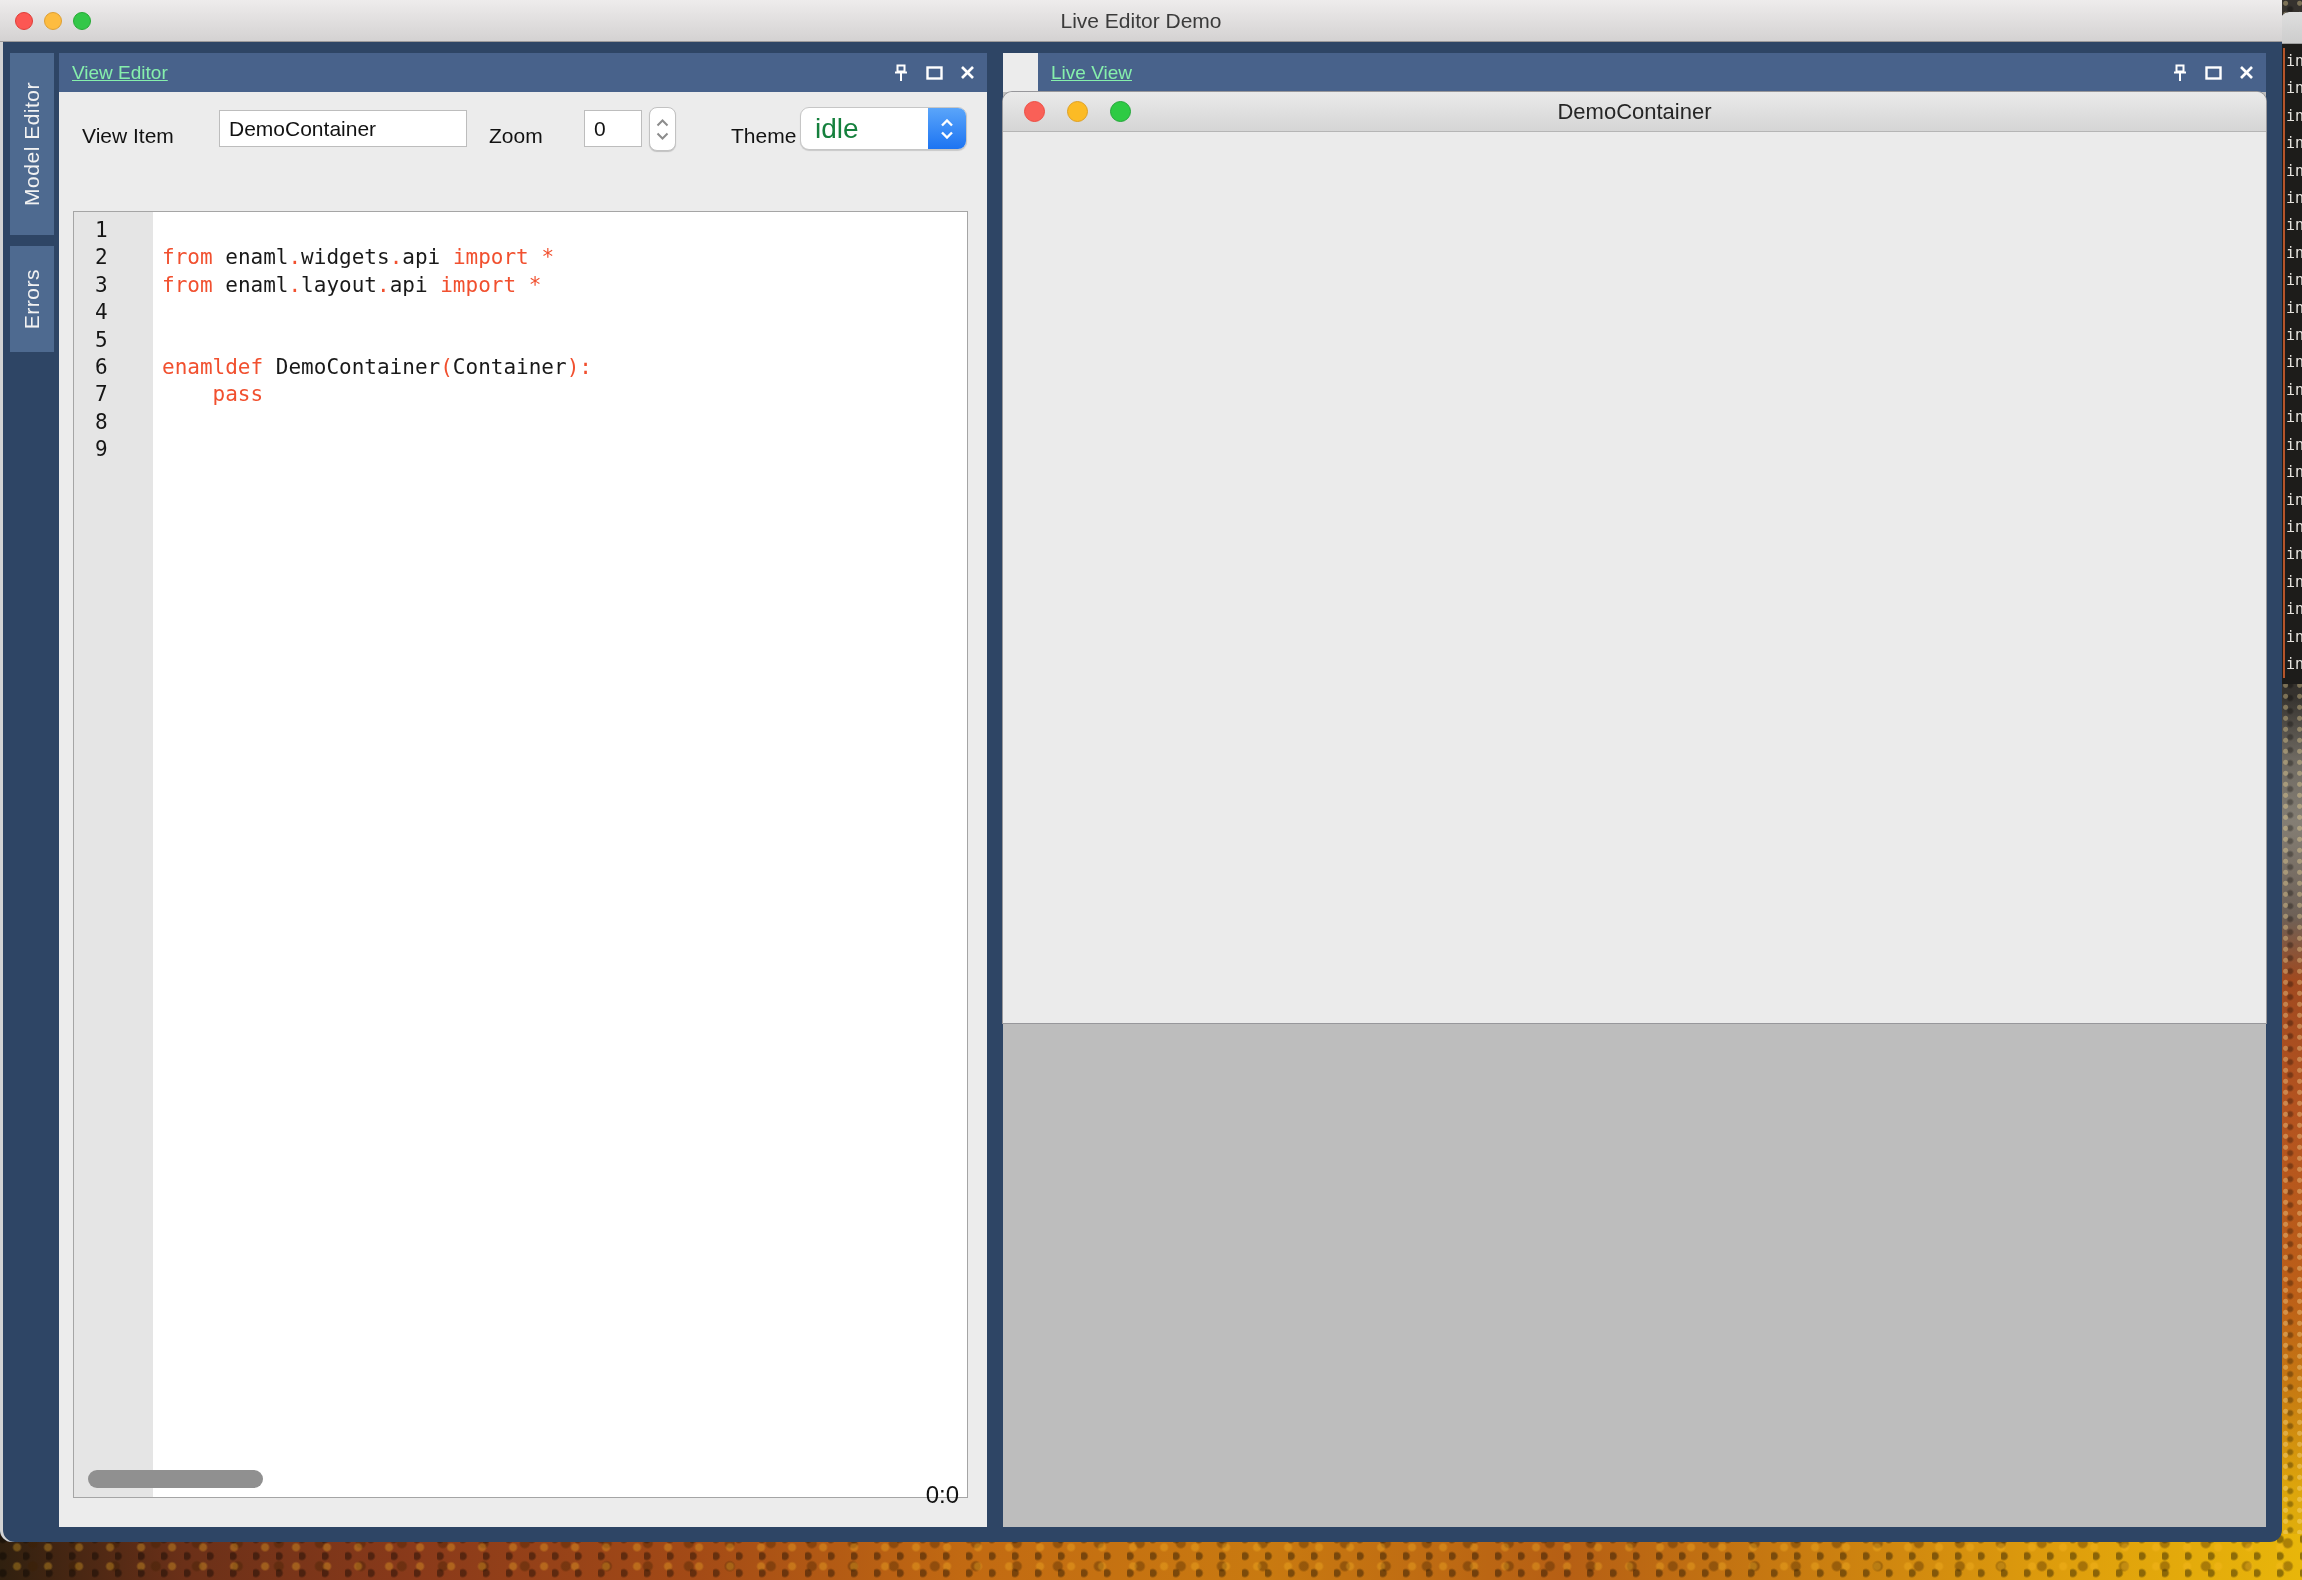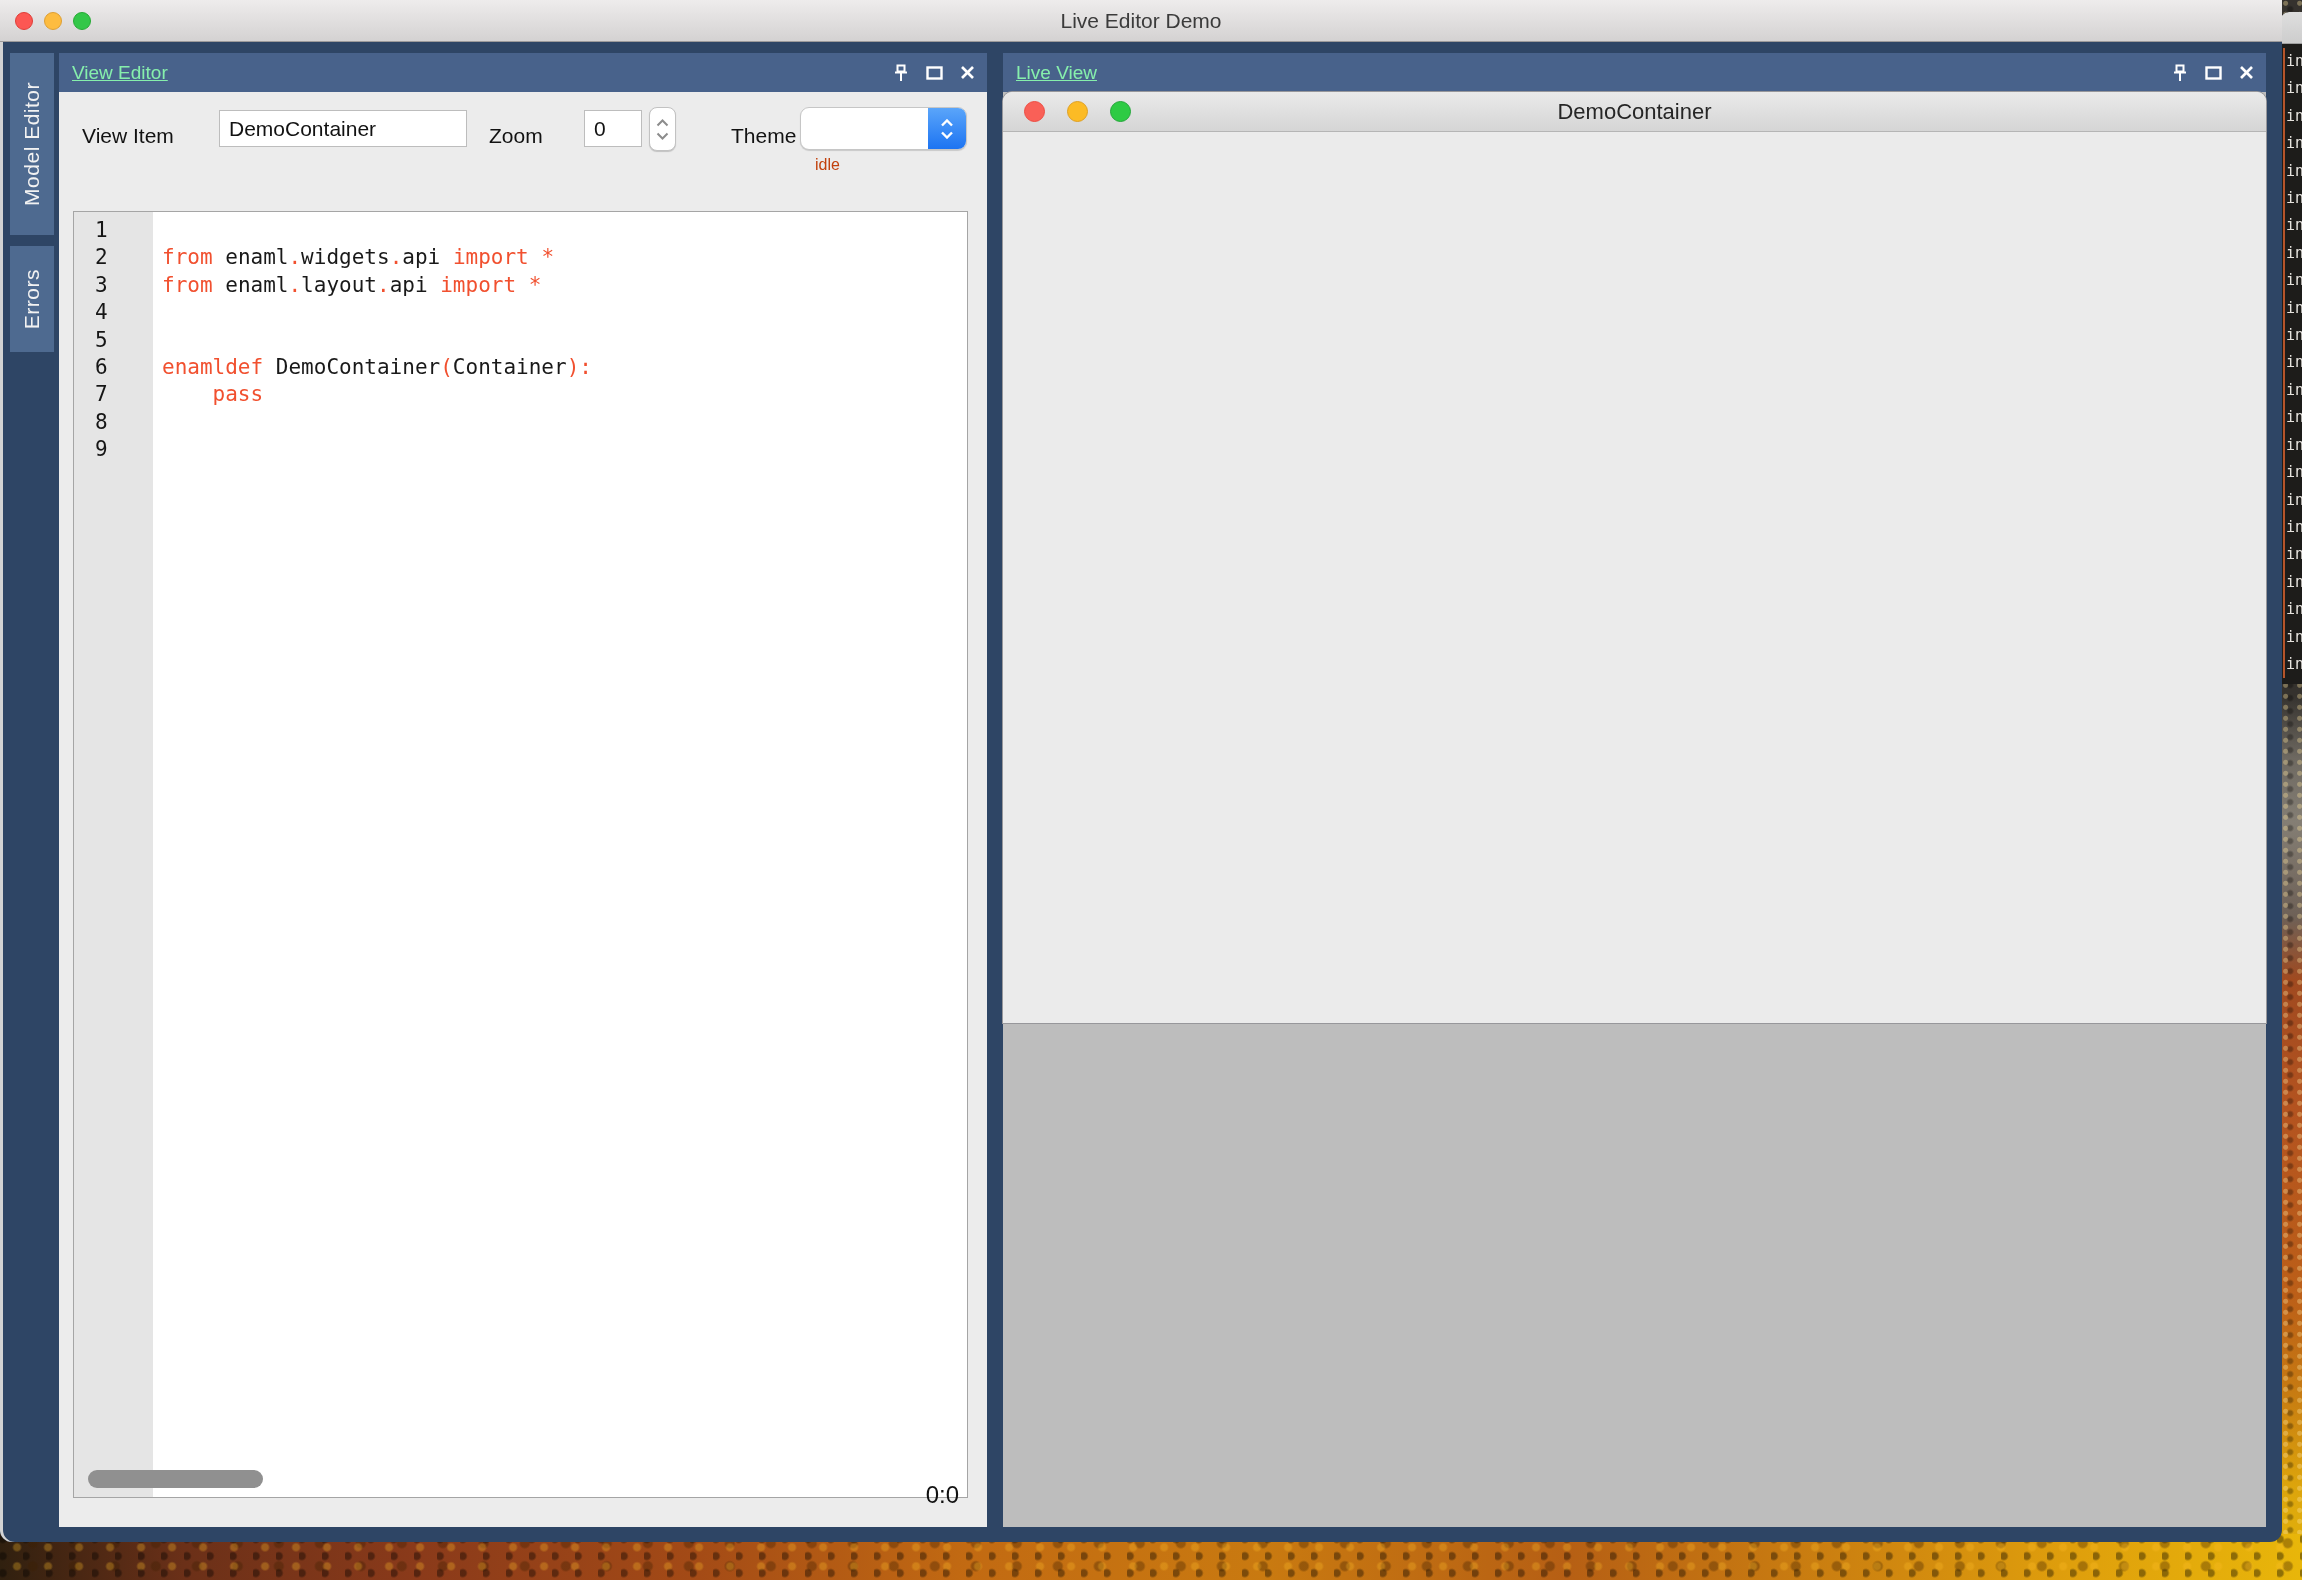--- a/index.html
+++ b/index.html
@@ -56,21 +56,21 @@
   .vtab { position:absolute; left:10px; width:44px; background:#4e6a90;
     display:flex; align-items:center; justify-content:center; cursor:default; }
   .vtab span { writing-mode:vertical-rl; transform:rotate(180deg);
     color:#f2f2f2; font-size:21px; letter-spacing:.5px; }
   .vtab.t1 { top:10px;  height:182px; }
   .vtab.t2 { top:203px; height:106px; }
 
   
   .panel { position:absolute; top:10px; height:1474px; background:#ececec; }
   .panel.view-editor { left:59px;   width:928px; }
-  .panel.live-view   { left:1003px; width:1263px; }
+  .panel.live-view   { left:1003px; width:1263px;padding-left:35px; }
   .panel-titlebar { position:relative; height:39px; background:#48628b;
     color:#86efac; font-size:19px; line-height:39px; padding-left:13px;text-decoration:underline; }
   .panel-icons { position:absolute; right:12px; top:0; height:39px;
     display:flex; align-items:center; gap:17px; }
   .panel-icons svg { display:block; }
   .panel-content { position:absolute; left:0; right:0; top:39px; bottom:0; }
 
   
   .toolbar { position:absolute; left:0; top:0; right:0; height:80px; }
   .tb-label { position:absolute; font-size:21px; color:#121212; top:24px;margin-top:8px; }
@@ -83,21 +83,21 @@
   .inp-view-item { left:160px; width:248px; }
   .inp-zoom      { left:525px; width:58px; }
   .spinner { position:absolute; left:590px; top:15px; width:27px; height:44px;
     background:#fff; border:1px solid #c2c2c2; border-radius:8px;
     box-shadow:0 1px 1px rgba(0,0,0,.18); display:flex; flex-direction:column;
     align-items:center; justify-content:center; gap:5px; }
   .dropdown { position:absolute; left:741px; top:15px; width:167px; height:43px;
     background:#fff; border:1px solid #c6c6c6; border-radius:9px;
     box-shadow:0 1px 1px rgba(0,0,0,.15); }
   .dropdown .dd-value { position:absolute; left:14px; top:0; line-height:41px;
-    font-size:16px; color:#c2410c;margin-top:36px; }
+    font-size:28px; color:#15803d; }
   .dropdown .dd-cap { position:absolute; right:0; top:0; width:38px; height:41px;
     border-radius:0 8px 8px 0; background:linear-gradient(#5aa5fa,#1d74f2);
     display:flex; flex-direction:column; align-items:center; justify-content:center; gap:4px; }
 
   
   .code-box { position:absolute; left:14px; top:119px; width:895px; height:1287px;
     background:#fff; border:1px solid #a5a5a5; }
   .gutter { position:absolute; left:0; top:0; width:79px; height:100%; background:#e5e5e5; }
   .gutter div { font-family:"DejaVu Sans Mono",monospace; font-size:21px;
     line-height:27.4px; color:#161616; padding-left:21px; }

